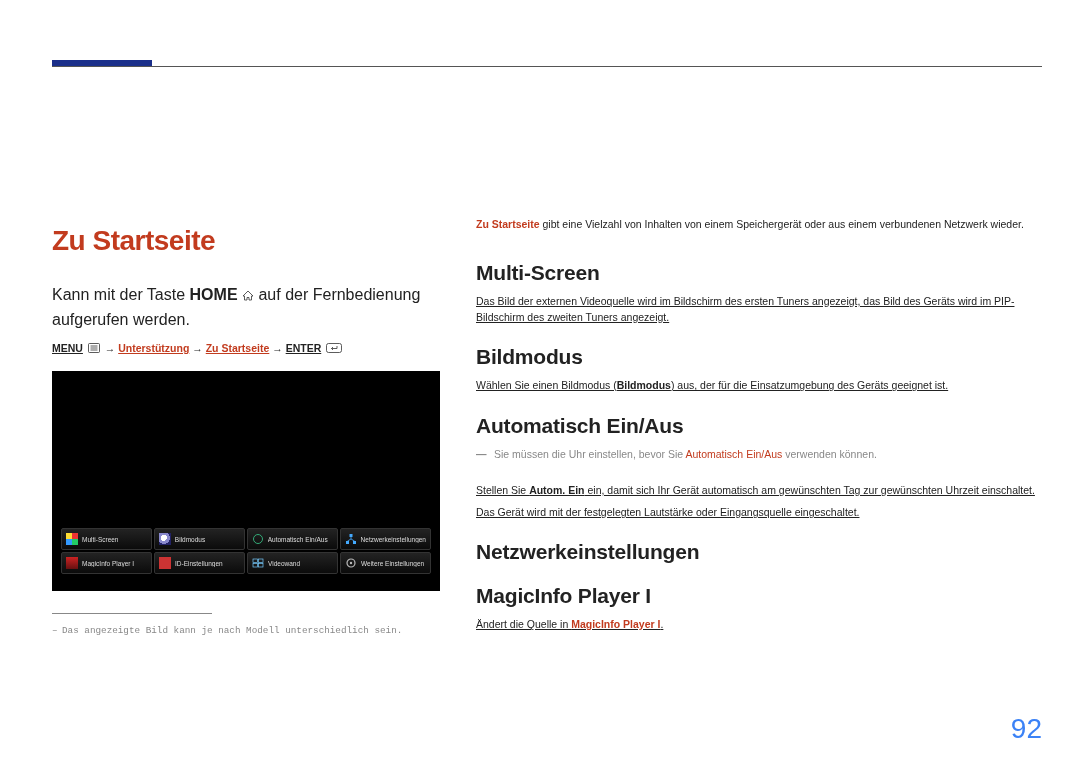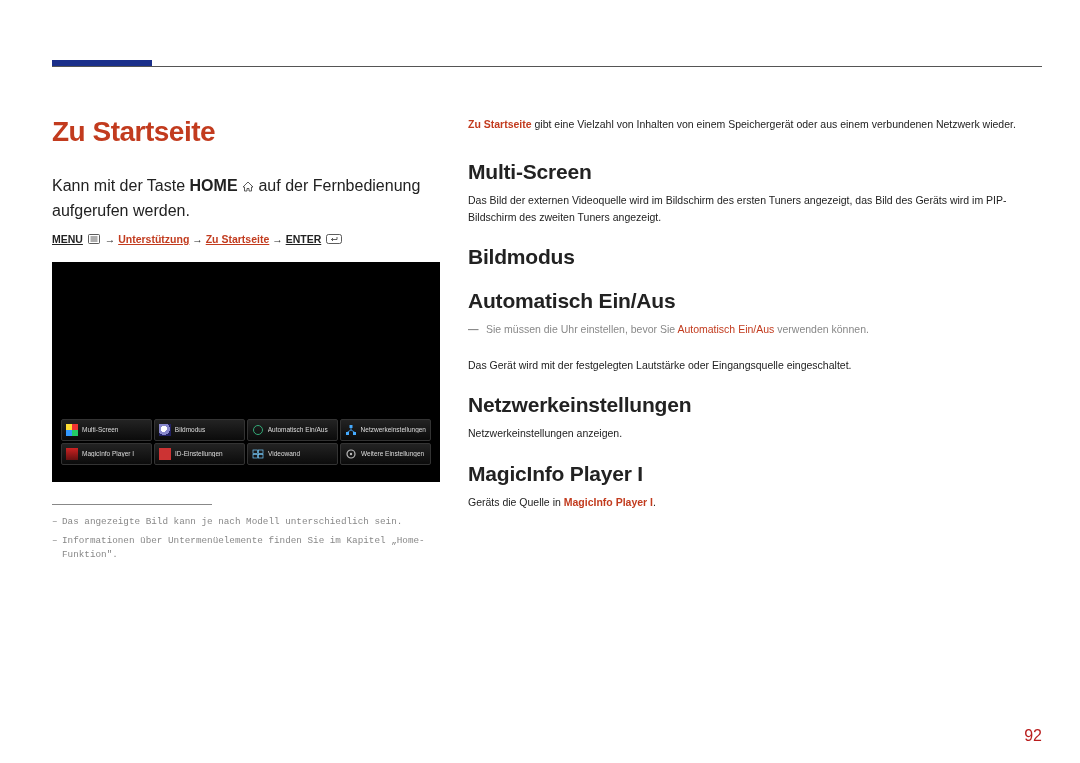--- a/index.html
+++ b/index.html
@@ -28,22 +28,23 @@
     height: 6px;
     background: #1b2f8a;
   }
   .page {
     position: absolute;
     top: 66px;
     left: 52px;
     right: 38px;
     bottom: 0;
     display: flex;
-    gap: 28px;
-    padding-top: 50px;
+    gap: 36px;
+    padding-top: 40px;
+    align-items: center;
   }
   .col-left { width: 388px; flex: 0 0 388px; }
   .col-right { flex: 1; }
 
   h1.page-title {
     font-size: 28px;
     font-weight: 700;
     color: #c23b1e;
     margin-bottom: 26px;
     letter-spacing: -0.5px;
@@ -120,20 +121,21 @@
     font-weight: 700;
     color: #222;
     margin-bottom: 8px;
     letter-spacing: -0.2px;
   }
   .body-text {
     font-size: 10.5px;
     color: #222;
     line-height: 1.55;
     margin-bottom: 6px;
+    text-decoration: underline;
   }
   .body-text .red { color: #c23b1e; font-weight: 700; }
   .body-text .bold { font-weight: 700; }
   .note {
     font-size: 10.5px;
     color: #888;
     position: relative;
     padding-left: 18px;
     line-height: 1.55;
     margin-bottom: 20px;
@@ -142,22 +144,22 @@
     content: "―";
     position: absolute;
     left: 0; top: 0;
     font-weight: 700;
     color: #888;
   }
   .page-num {
     position: absolute;
     bottom: 18px;
     right: 38px;
-    font-size: 16px;
-    color: #b91c1c;
+    font-size: 28px;
+    color: #3b82f6;
   }
 
   
   .ic-ms { background: conic-gradient(#e33 0 25%, #2c6 0 50%, #39f 0 75%, #fd3 0);}
   .ic-pic { background: radial-gradient(circle at 40% 40%, #fff 0 30%, #88c 30% 60%, #226 60%);}
   .ic-clock { border:1.5px solid #3a7; border-radius:50%; width:10px;height:10px; position:relative;}
   .ic-mip { background: linear-gradient(#c22,#611);}
   .ic-id { background:#c33; position:relative;}
 </style>
 </head>
@@ -258,54 +260,58 @@
                 </svg>
             </div>
             <div class="tlabel">Weitere Einstellungen</div>
           </div>
         </div>
       </div>
     </div>
 
     <div class="sep"></div>
     <div class="footnote">Das angezeigte Bild kann je nach Modell unterschiedlich sein.</div>
-    <div class="footnote">Informationen über Untermenüelemente finden Sie im Kapitel „Home-Funktion".</div>
   </div>
 
   <div class="col-right">
 
     <div class="small-lead">
       <span class="red">Zu Startseite</span><span> gibt eine Vielzahl von Inhalten von einem Speichergerät oder aus einem verbundenen Netzwerk wieder.</span>
     </div>
 
     <div class="block">
       <h2 class="sect">Multi-Screen</h2>
       <div class="body-text">Das Bild der externen Videoquelle wird im Bildschirm des ersten Tuners angezeigt, das Bild des Geräts wird im PIP-Bildschirm des zweiten Tuners angezeigt.</div>
     </div>
 
     <div class="block">
       <h2 class="sect">Bildmodus</h2>
+      <div class="body-text">
+        <span>Wählen Sie einen Bildmodus (</span><span class="bold">Bildmodus</span><span>) aus, der für die Einsatzumgebung des Geräts geeignet ist.</span>
+      </div>
     </div>
 
     <div class="block">
       <h2 class="sect">Automatisch Ein/Aus</h2>
       <div class="note">
         <span>Sie müssen die Uhr einstellen, bevor Sie </span><span class="bold" style="color:#c23b1e">Automatisch Ein/Aus</span><span> verwenden können.</span>
       </div>
+      <div class="body-text">
+        <span>Stellen Sie </span><span class="bold">Autom. Ein</span><span> ein, damit sich Ihr Gerät automatisch am gewünschten Tag zur gewünschten Uhrzeit einschaltet.</span>
+      </div>
       <div class="body-text">Das Gerät wird mit der festgelegten Lautstärke oder Eingangsquelle eingeschaltet.</div>
     </div>
 
     <div class="block">
       <h2 class="sect">Netzwerkeinstellungen</h2>
-      <div class="body-text">Netzwerkeinstellungen anzeigen.</div>
     </div>
 
     <div class="block">
       <h2 class="sect">MagicInfo Player I</h2>
       <div class="body-text">
-        <span>Geräts die Quelle in </span><span class="red">MagicInfo Player I</span><span>.</span>
+        <span>Ändert die Quelle in </span><span class="red">MagicInfo Player I</span><span>.</span>
       </div>
     </div>
 
   </div>
 </div>
 
 <div class="page-num">92</div>
 
 </body></html>

